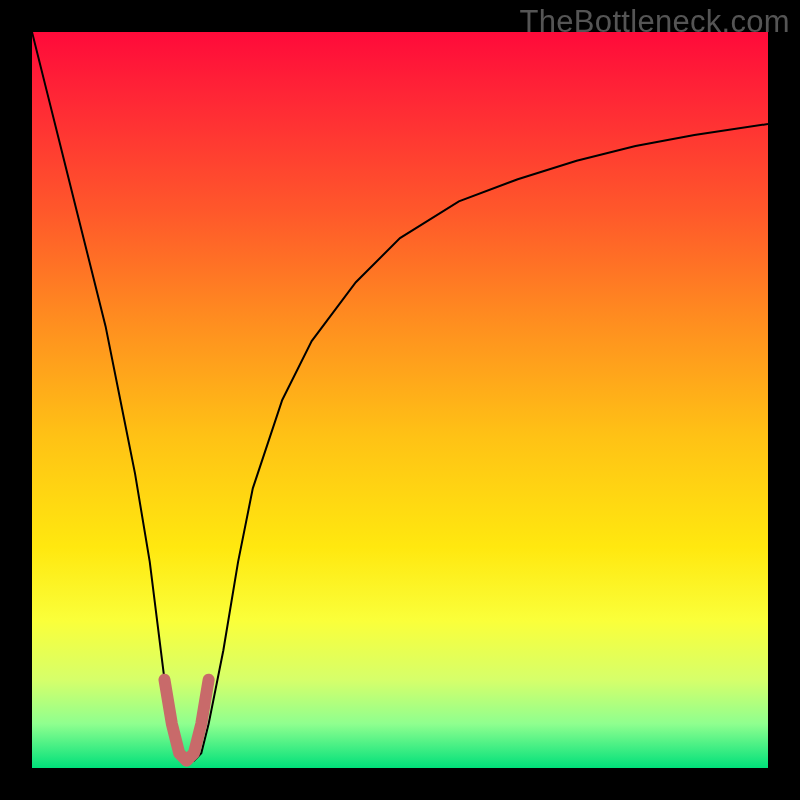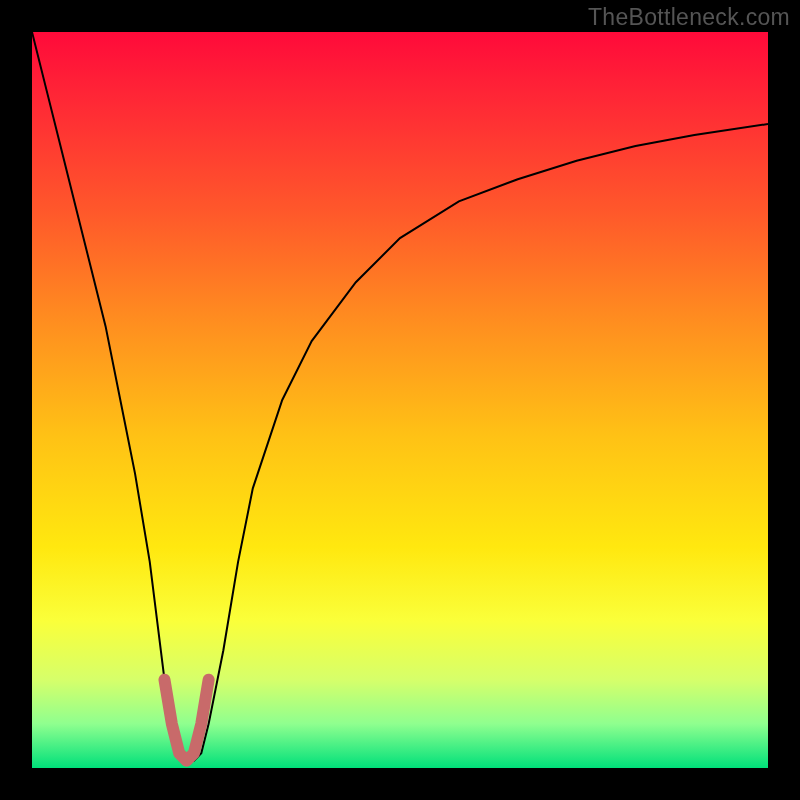--- a/index.html
+++ b/index.html
@@ -24,21 +24,21 @@
     left: 32px;
     top: 32px;
     width: 736px;
     height: 736px;
   }
   .watermark {
     position: absolute;
     top: 4px;
     right: 10px;
     color: #555;
-    font-size: 23px;
+    font-size: 31px;
     font-weight: 500;
     letter-spacing: 0.3px;
     user-select: none;
   }
   svg { display: block; }
 </style>
 </head>
 <body>
 
 <div class="frame">

